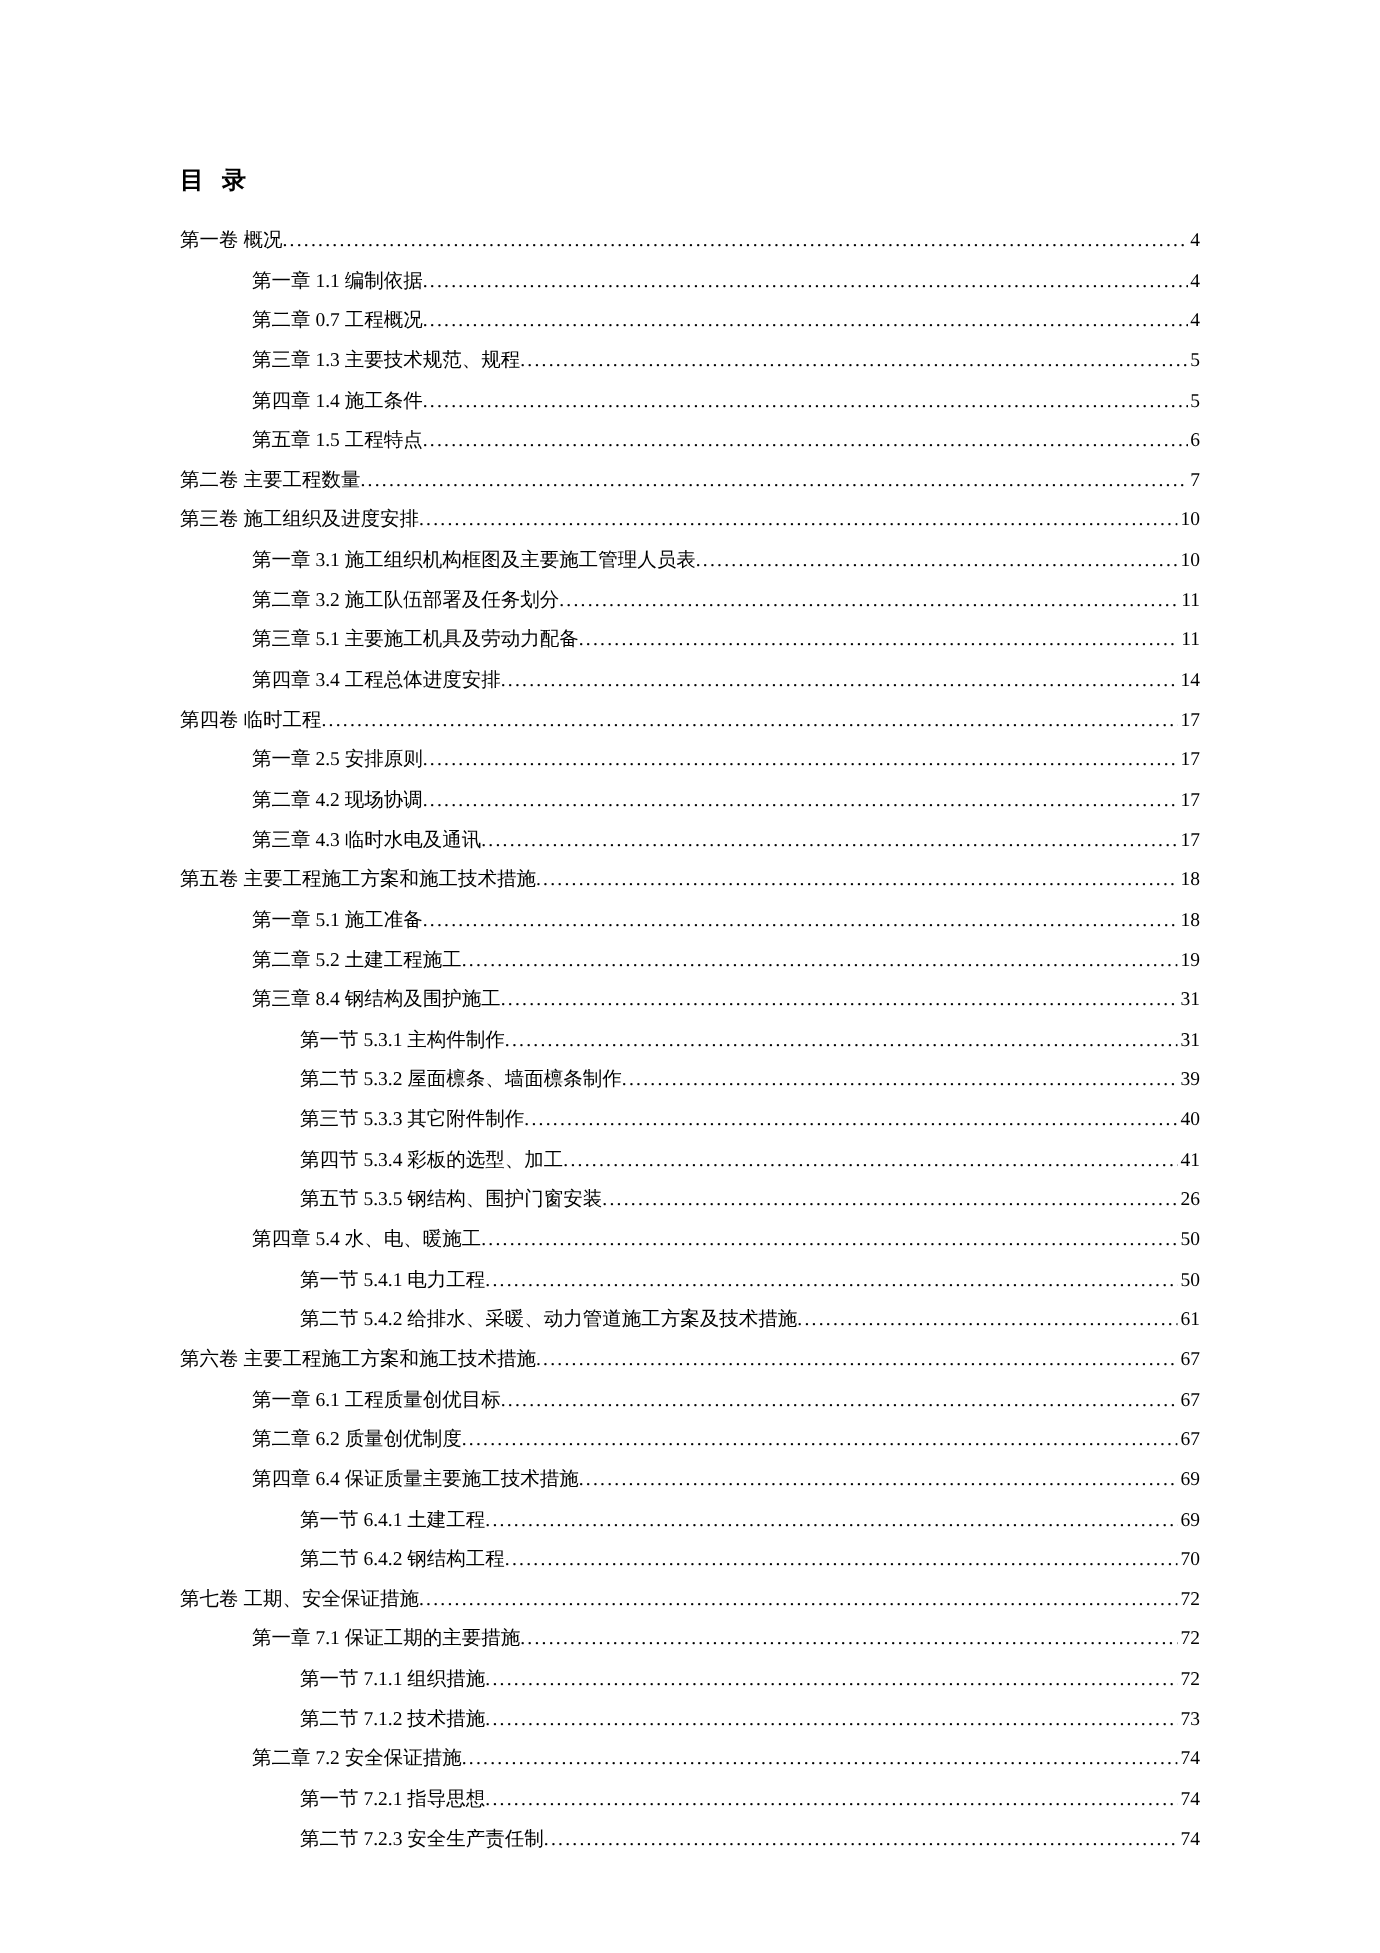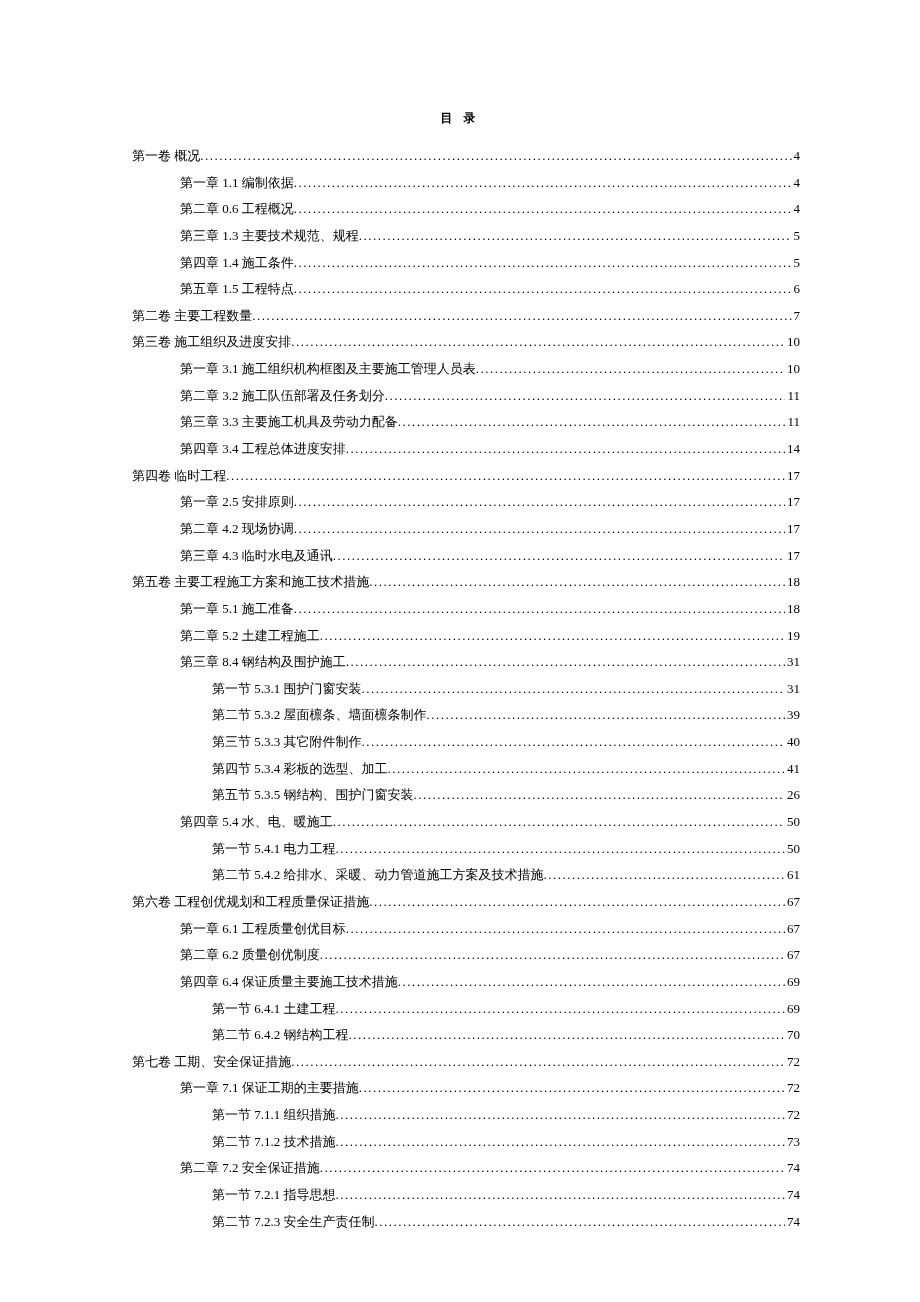--- a/index.html
+++ b/index.html
@@ -10,29 +10,28 @@
     body {
       background: #ffffff;
       width: 920px;
       height: 1302px;
       font-family: "SimSun", "宋体", serif;
       font-size: 13px;
       color: #000000;
       padding: 110px 120px 0 120px;
     }
     .title {
-      text-align: center;
+      text-align: left;
       font-weight: bold;
-      font-size: 12px;
+      font-size: 16px;
       margin-bottom: 16px;
       letter-spacing: 4px;
     }
     .toc {
       line-height: 2.05;
-      margin-left: 12px;
     }
     .toc-entry {
       display: flex;
       white-space: nowrap;
       overflow: hidden;
     }
     .toc-label {
       flex-shrink: 0;
     }
     .toc-leader {
@@ -61,21 +60,21 @@
       <span class="toc-label">第一卷 概况</span>
       <span class="toc-leader"></span>
       <span class="toc-page">4</span>
     </div>
     <div class="toc-entry level-1">
       <span class="toc-label">第一章 1.1 编制依据</span>
       <span class="toc-leader"></span>
       <span class="toc-page">4</span>
     </div>
     <div class="toc-entry level-1">
-      <span class="toc-label">第二章 0.6 工程概况</span>
+      <span class="toc-label">第二章 0.7 工程概况</span>
       <span class="toc-leader"></span>
       <span class="toc-page">4</span>
     </div>
     <div class="toc-entry level-1">
       <span class="toc-label">第三章 1.3 主要技术规范、规程</span>
       <span class="toc-leader"></span>
       <span class="toc-page">5</span>
     </div>
     <div class="toc-entry level-1">
       <span class="toc-label">第四章 1.4 施工条件</span>
@@ -101,21 +100,21 @@
       <span class="toc-label">第一章 3.1 施工组织机构框图及主要施工管理人员表</span>
       <span class="toc-leader"></span>
       <span class="toc-page">10</span>
     </div>
     <div class="toc-entry level-1">
       <span class="toc-label">第二章 3.2 施工队伍部署及任务划分</span>
       <span class="toc-leader"></span>
       <span class="toc-page">11</span>
     </div>
     <div class="toc-entry level-1">
-      <span class="toc-label">第三章 3.3 主要施工机具及劳动力配备</span>
+      <span class="toc-label">第三章 5.1 主要施工机具及劳动力配备</span>
       <span class="toc-leader"></span>
       <span class="toc-page">11</span>
     </div>
     <div class="toc-entry level-1">
       <span class="toc-label">第四章 3.4 工程总体进度安排</span>
       <span class="toc-leader"></span>
       <span class="toc-page">14</span>
     </div>
     <div class="toc-entry level-0">
       <span class="toc-label">第四卷 临时工程</span>
@@ -151,21 +150,21 @@
       <span class="toc-label">第二章 5.2 土建工程施工 </span>
       <span class="toc-leader"></span>
       <span class="toc-page">19</span>
     </div>
     <div class="toc-entry level-1">
       <span class="toc-label">第三章 8.4 钢结构及围护施工</span>
       <span class="toc-leader"></span>
       <span class="toc-page">31</span>
     </div>
     <div class="toc-entry level-2">
-      <span class="toc-label">第一节 5.3.1 围护门窗安装 </span>
+      <span class="toc-label">第一节 5.3.1 主构件制作 </span>
       <span class="toc-leader"></span>
       <span class="toc-page">31</span>
     </div>
     <div class="toc-entry level-2">
       <span class="toc-label">第二节 5.3.2 屋面檩条、墙面檩条制作 </span>
       <span class="toc-leader"></span>
       <span class="toc-page">39</span>
     </div>
     <div class="toc-entry level-2">
       <span class="toc-label">第三节 5.3.3 其它附件制作 </span>
@@ -191,21 +190,21 @@
       <span class="toc-label">第一节 5.4.1 电力工程 </span>
       <span class="toc-leader"></span>
       <span class="toc-page">50</span>
     </div>
     <div class="toc-entry level-2">
       <span class="toc-label">第二节 5.4.2 给排水、采暖、动力管道施工方案及技术措施 </span>
       <span class="toc-leader"></span>
       <span class="toc-page">61</span>
     </div>
     <div class="toc-entry level-0">
-      <span class="toc-label">第六卷 工程创优规划和工程质量保证措施</span>
+      <span class="toc-label">第六卷 主要工程施工方案和施工技术措施</span>
       <span class="toc-leader"></span>
       <span class="toc-page">67</span>
     </div>
     <div class="toc-entry level-1">
       <span class="toc-label">第一章 6.1 工程质量创优目标 </span>
       <span class="toc-leader"></span>
       <span class="toc-page">67</span>
     </div>
     <div class="toc-entry level-1">
       <span class="toc-label">第二章 6.2 质量创优制度 </span>

